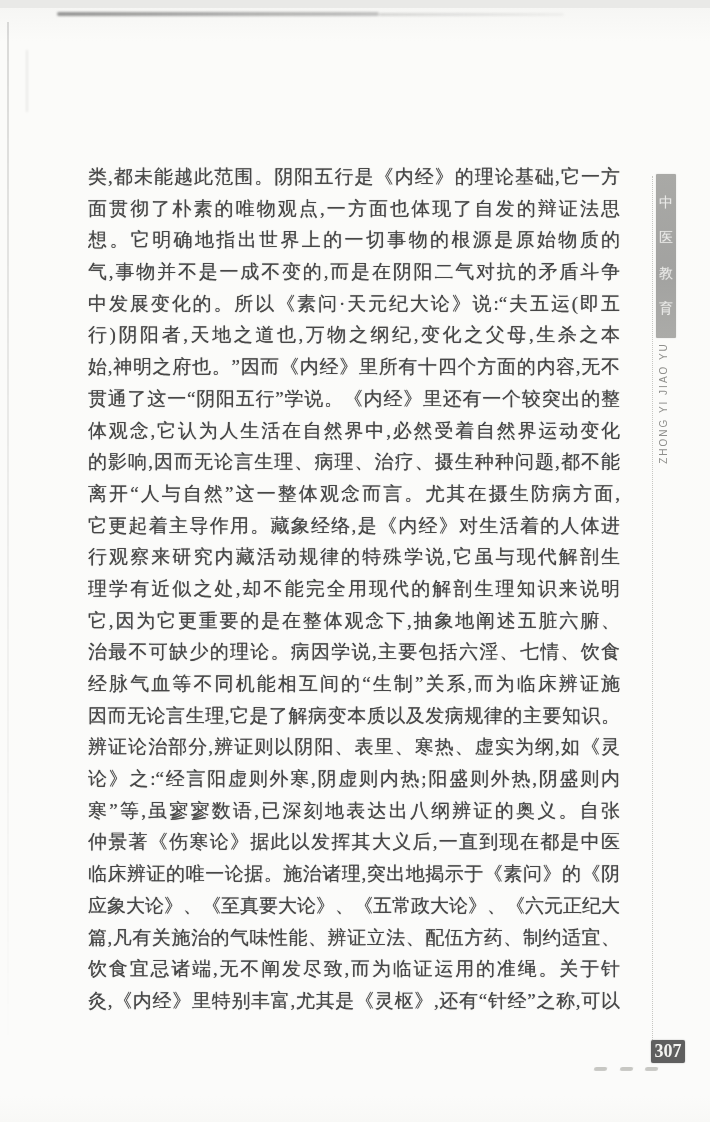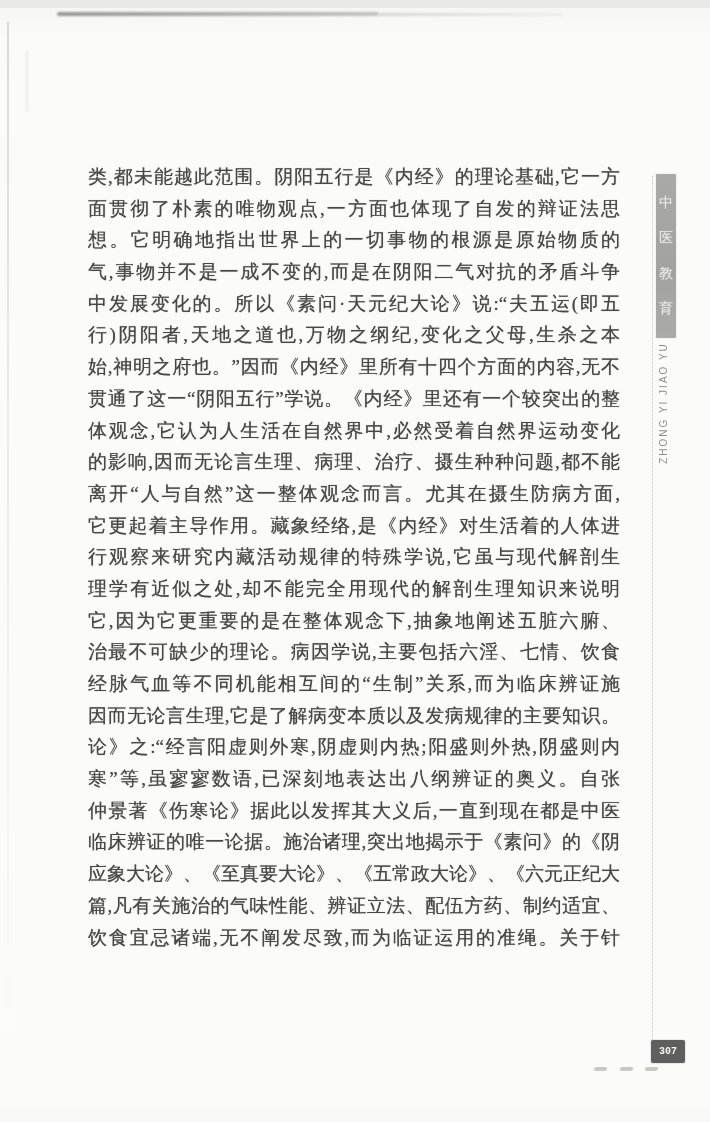--- a/index.html
+++ b/index.html
@@ -63,22 +63,22 @@
   .pinyin{
     position:absolute;left:601px;top:388px;width:126px;height:14px;
     transform:rotate(-90deg);transform-origin:50% 50%;
     font-family:"Liberation Sans","DejaVu Sans",sans-serif;
     font-size:10px;letter-spacing:2px;color:#8f8f8c;
     text-align:center;white-space:nowrap;line-height:14px;
   }
   .badge{
     position:absolute;left:651px;top:1032px;width:34px;height:23px;
     background:#5f5f5f;color:#f3f3f0;border-radius:2px;
-    font-family:Liberation Mono, monospace;
-    font-weight:bold;font-size:10px;
+    font-family:Liberation Serif, serif;
+    font-weight:bold;font-size:18px;
     display:flex;align-items:center;justify-content:center;
     box-shadow:0 0 1.5px rgba(0,0,0,.35);
   }
   .dashes{
     position:absolute;left:594px;top:1058px;width:64px;height:6px;
     display:flex;justify-content:space-between;align-items:center;
   }
   .dash{
     width:13px;height:4px;background:#c7c7c3;border-radius:2px;
     filter:blur(.4px);transform:skewX(-12deg);
@@ -106,27 +106,29 @@
     <div class="line">体观念,它认为人生活在自然界中,必然受着自然界运动变化</div>
     <div class="line">的影响,因而无论言生理、病理、治疗、摄生种种问题,都不能</div>
     <div class="line">离开“人与自然”这一整体观念而言。尤其在摄生防病方面,</div>
     <div class="line">它更起着主导作用。藏象经络,是《内经》对生活着的人体进</div>
     <div class="line">行观察来研究内藏活动规律的特殊学说,它虽与现代解剖生</div>
     <div class="line">理学有近似之处,却不能完全用现代的解剖生理知识来说明</div>
     <div class="line">它,因为它更重要的是在整体观念下,抽象地阐述五脏六腑、</div>
     <div class="line">治最不可缺少的理论。病因学说,主要包括六淫、七情、饮食</div>
     <div class="line">经脉气血等不同机能相互间的“生制”关系,而为临床辨证施</div>
     <div class="line">因而无论言生理,它是了解病变本质以及发病规律的主要知识。</div>
+    <div class="line">辨证论治部分,辨证则以阴阳、表里、寒热、虚实为纲,如《灵</div>
     <div class="line">论》之:“经言阳虚则外寒,阴虚则内热;阳盛则外热,阴盛则内</div>
     <div class="line">寒”等,虽寥寥数语,已深刻地表达出八纲辨证的奥义。自张</div>
     <div class="line">仲景著《伤寒论》据此以发挥其大义后,一直到现在都是中医</div>
     <div class="line">临床辨证的唯一论据。施治诸理,突出地揭示于《素问》的《阴</div>
     <div class="line">应象大论》、《至真要大论》、《五常政大论》、《六元正纪大论》诸</div>
     <div class="line">篇,凡有关施治的气味性能、辨证立法、配伍方药、制约适宜、</div>
     <div class="line">饮食宜忌诸端,无不阐发尽致,而为临证运用的准绳。关于针</div>
+    <div class="line">灸,《内经》里特别丰富,尤其是《灵枢》,还有“针经”之称,可以</div>
   </div>
 
   <div class="dotted-rule"></div>
 
   <div class="banner">
     <span class="banner-char">中</span>
     <span class="banner-char">医</span>
     <span class="banner-char">教</span>
     <span class="banner-char">育</span>
   </div>

